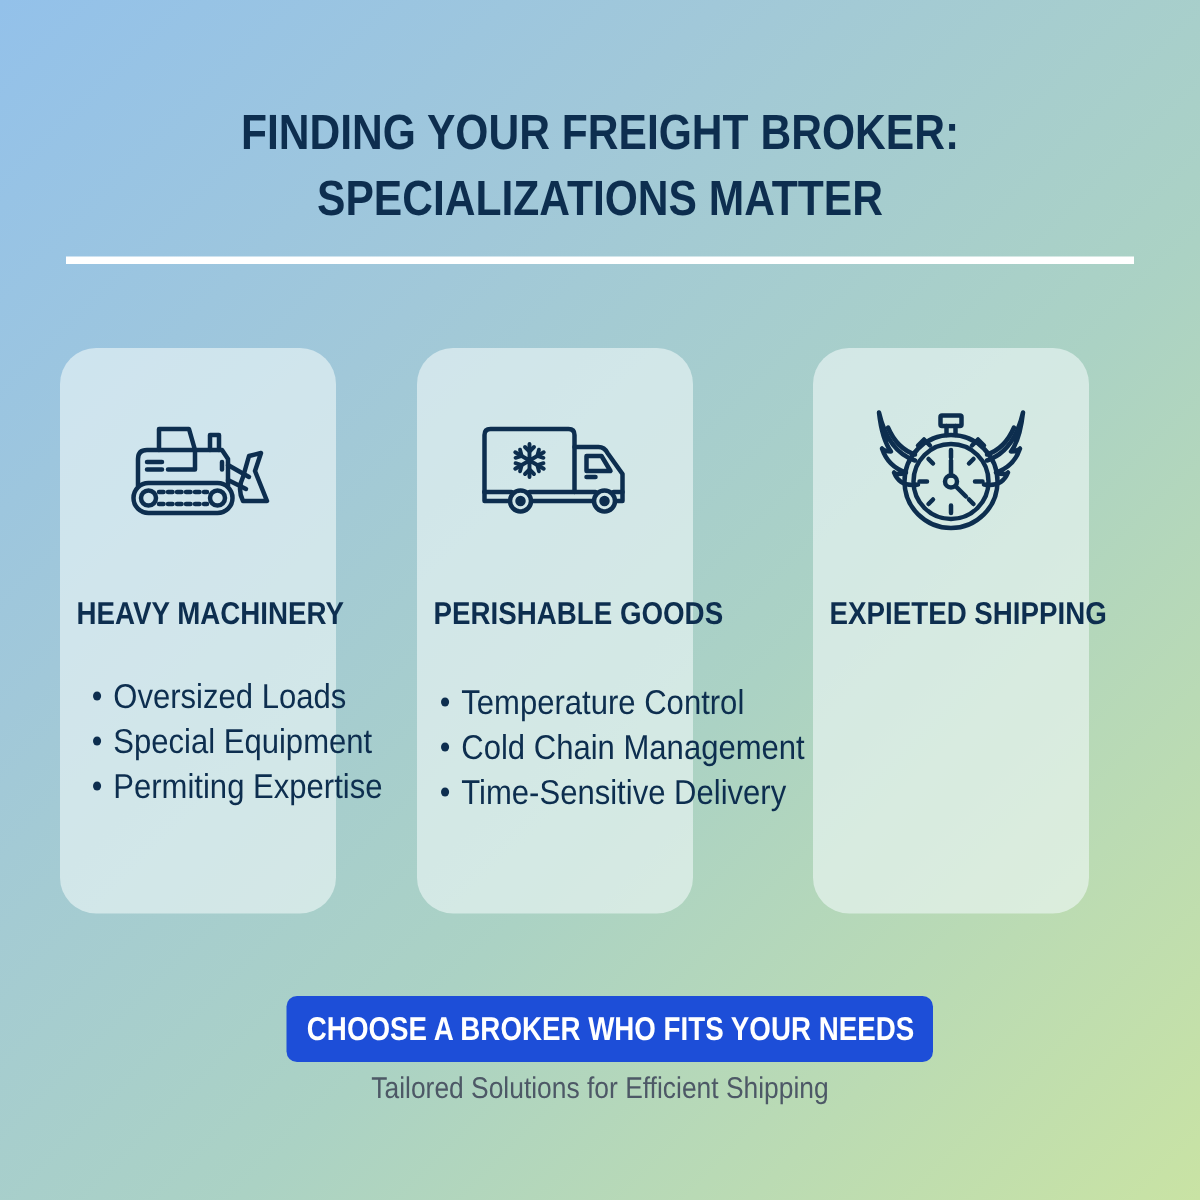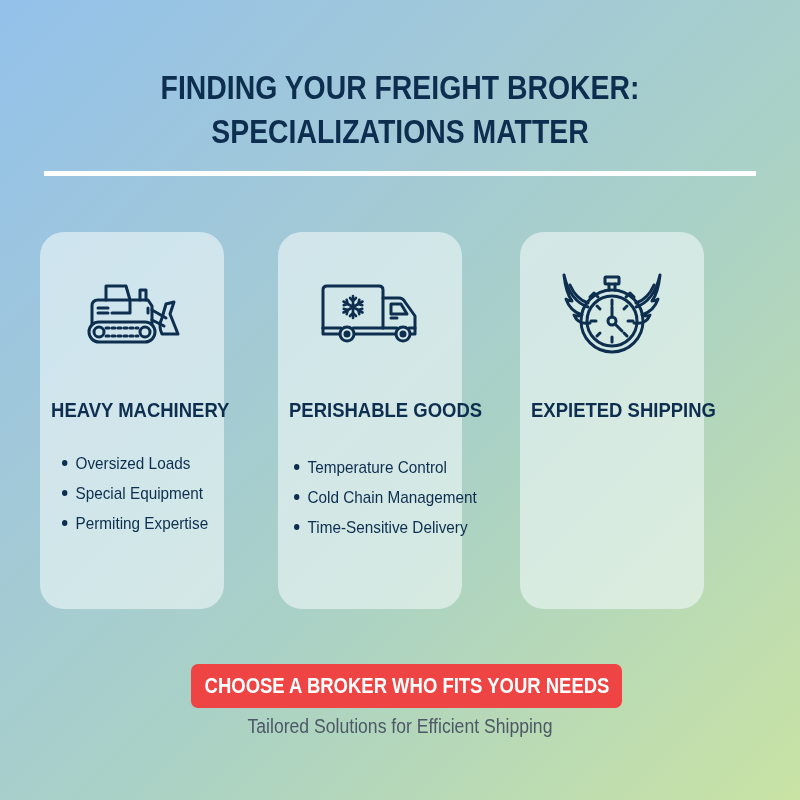--- a/index.html
+++ b/index.html
@@ -29,21 +29,21 @@
     }
     .card {
       position: absolute;
       top: 232px;
       width: 184px; height: 377px;
       border-radius: 24px;
       background: rgba(240, 248, 248, 0.6);
     }
     .card.c1 { left: 40px; }
     .card.c2 { left: 278px; }
-    .card.c3 { left: 520px; }
+    .card.c3 { left: 542px; }
     .card .icon {
       position: absolute;
       left: 50%; top: 36px;
       transform: translateX(-50%);
       width: 120px; height: 90px;
       display: flex; align-items: center; justify-content: center;
     }
     .card .heading {
       position: absolute;
       left: 0; width: 100%;
@@ -54,21 +54,21 @@
       font-size: 21px;
       transform: scaleX(0.88);
       transform-origin: center;
       white-space: nowrap;
     }
     .card ul {
       position: absolute;
       top: 217px;
       list-style: none;
       color: #0d2e4f;
-      font-size: 17px;
+      font-size: 23px;
       line-height: 30px;
       white-space: nowrap;
     }
     .card.c1 ul { left: 22px; }
     .card.c2 ul { left: 16px; top: 221px; }
     .card.c3 ul { left: 24px; top: 221px; }
     .card ul li {
       transform: scaleX(0.9);
       transform-origin: left center;
     }
@@ -78,21 +78,21 @@
       border-radius: 50%;
       background: #0d2e4f;
       margin-right: 9px;
       vertical-align: middle;
       position: relative; top: -2px;
     }
     .cta {
       position: absolute;
       left: 191px; top: 664px;
       width: 431px; height: 44px;
-      background: #ef4444;
+      background: #1d4ed8;
       border-radius: 7px;
       display: flex; align-items: center; justify-content: center;
     }
     .cta span {
       color: #ffffff;
       font-weight: bold;
       font-size: 22px;
       transform: scaleX(0.84);
       white-space: nowrap;
     }

